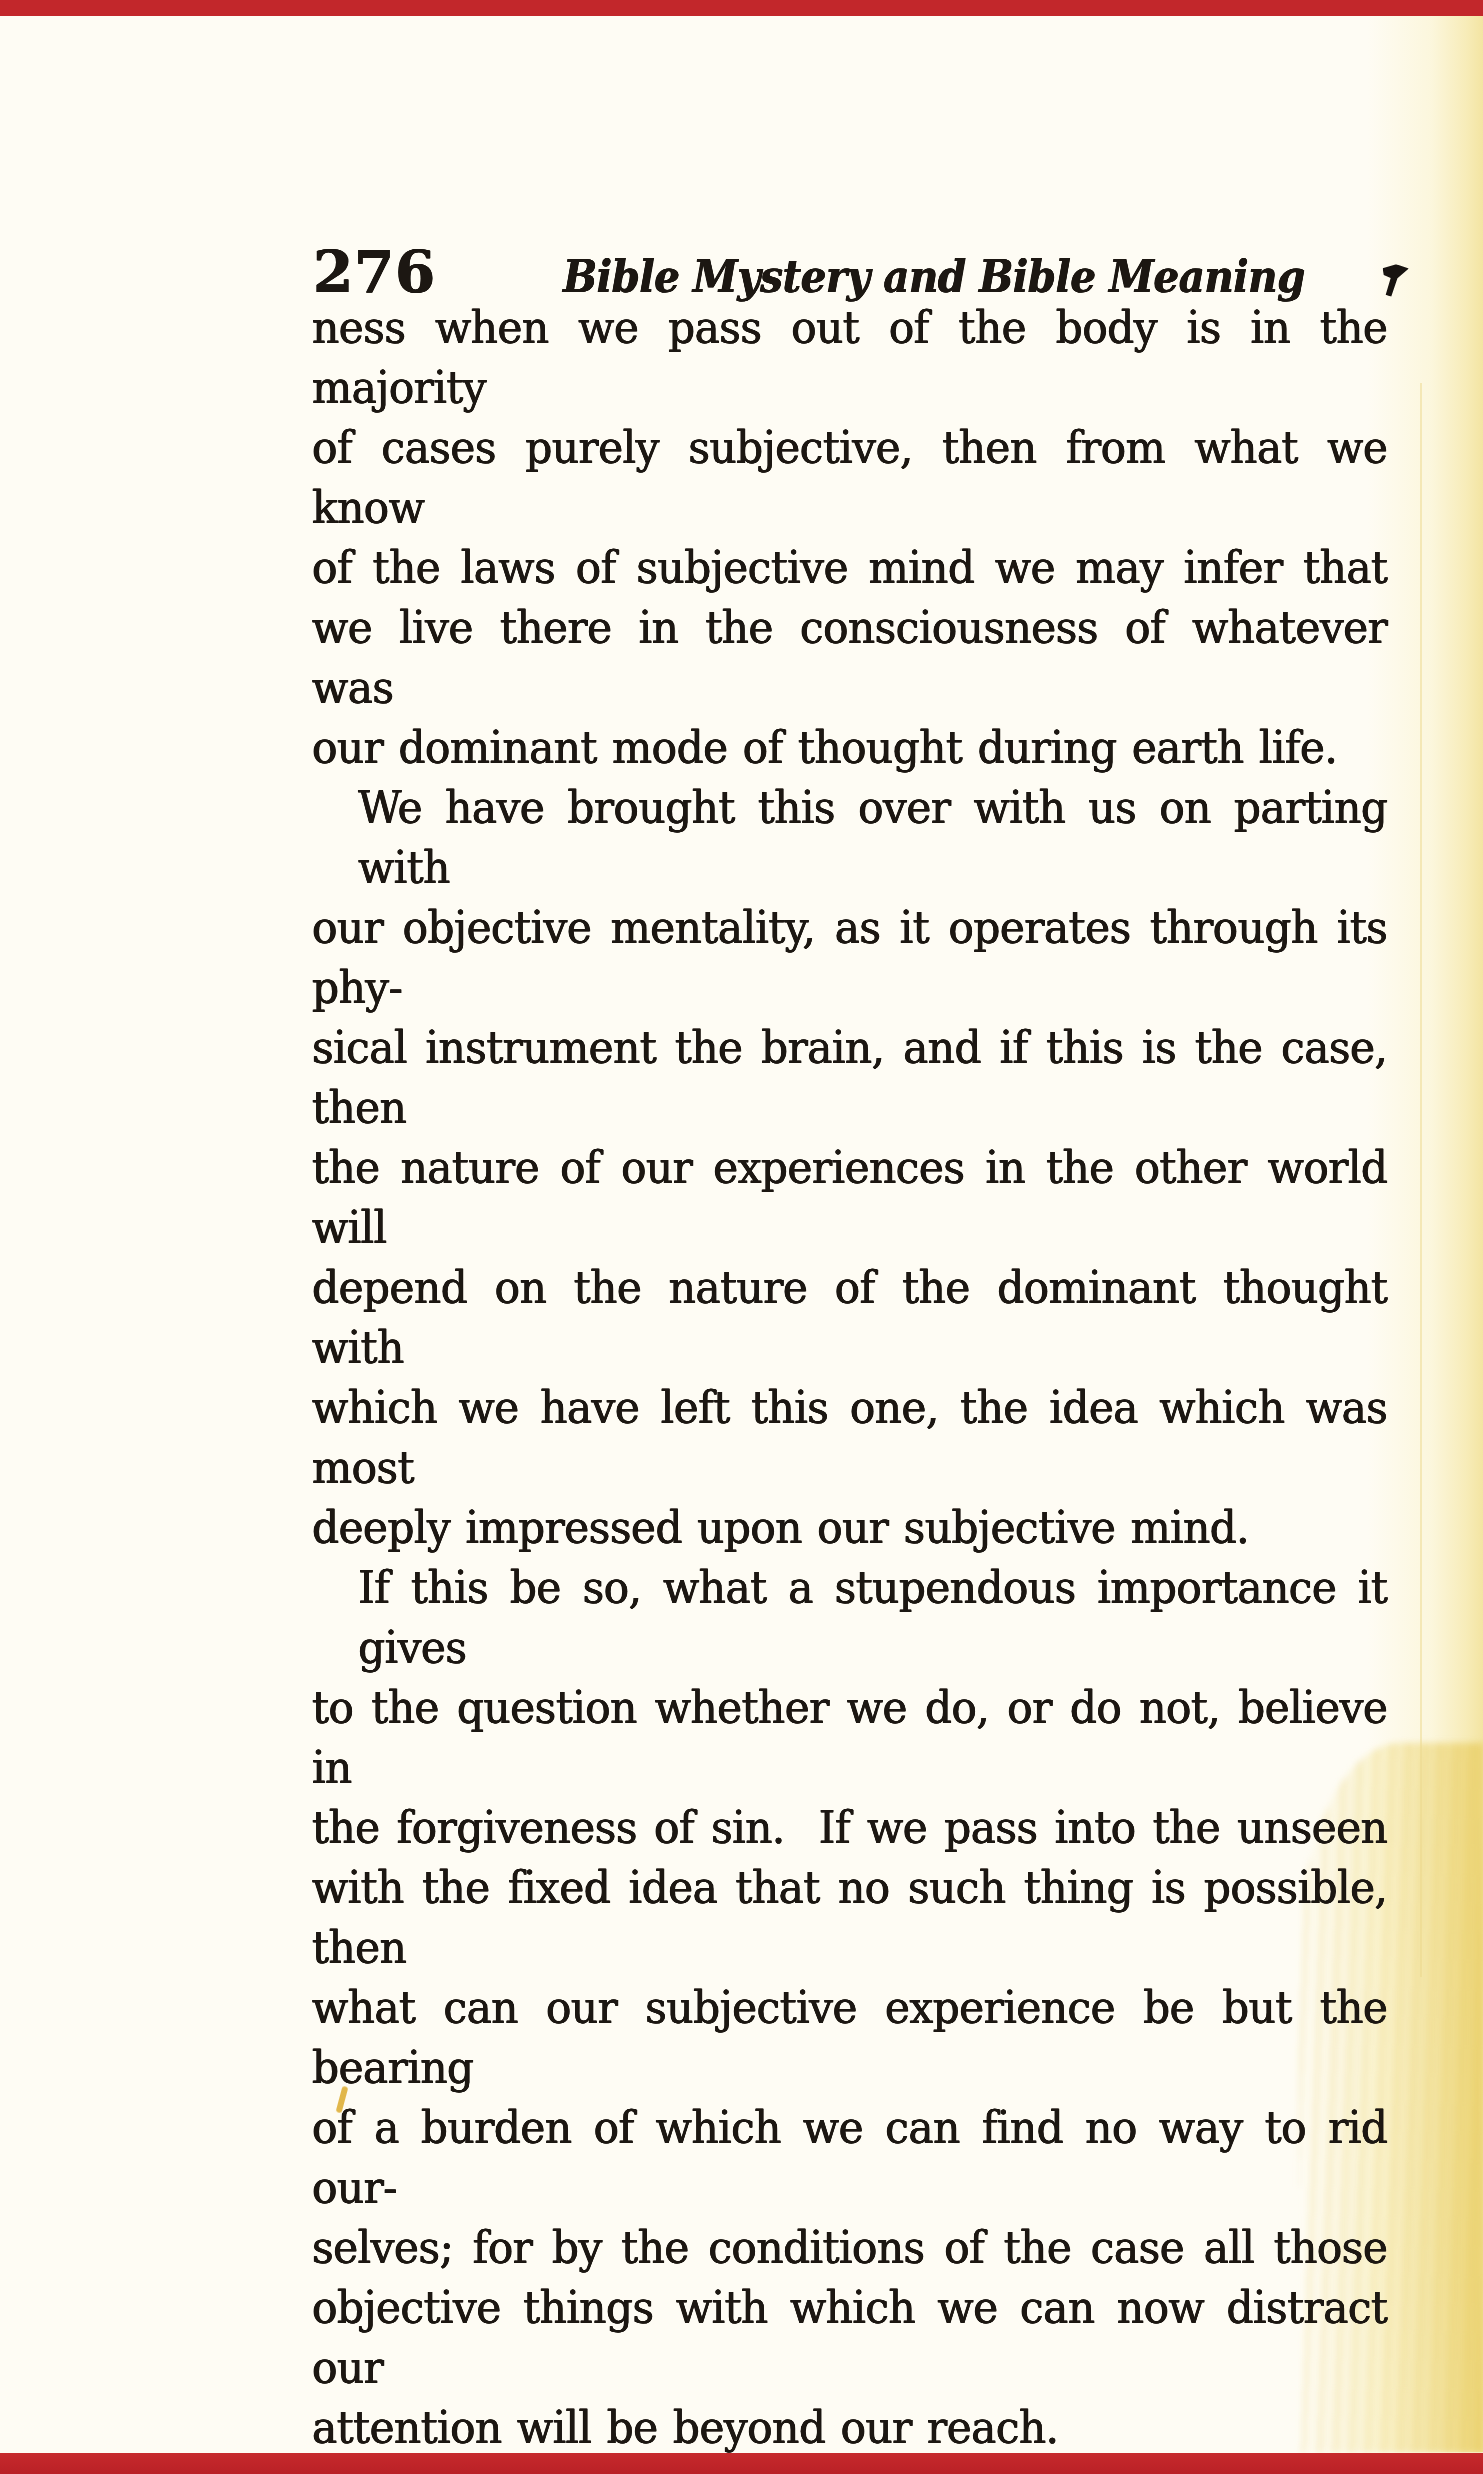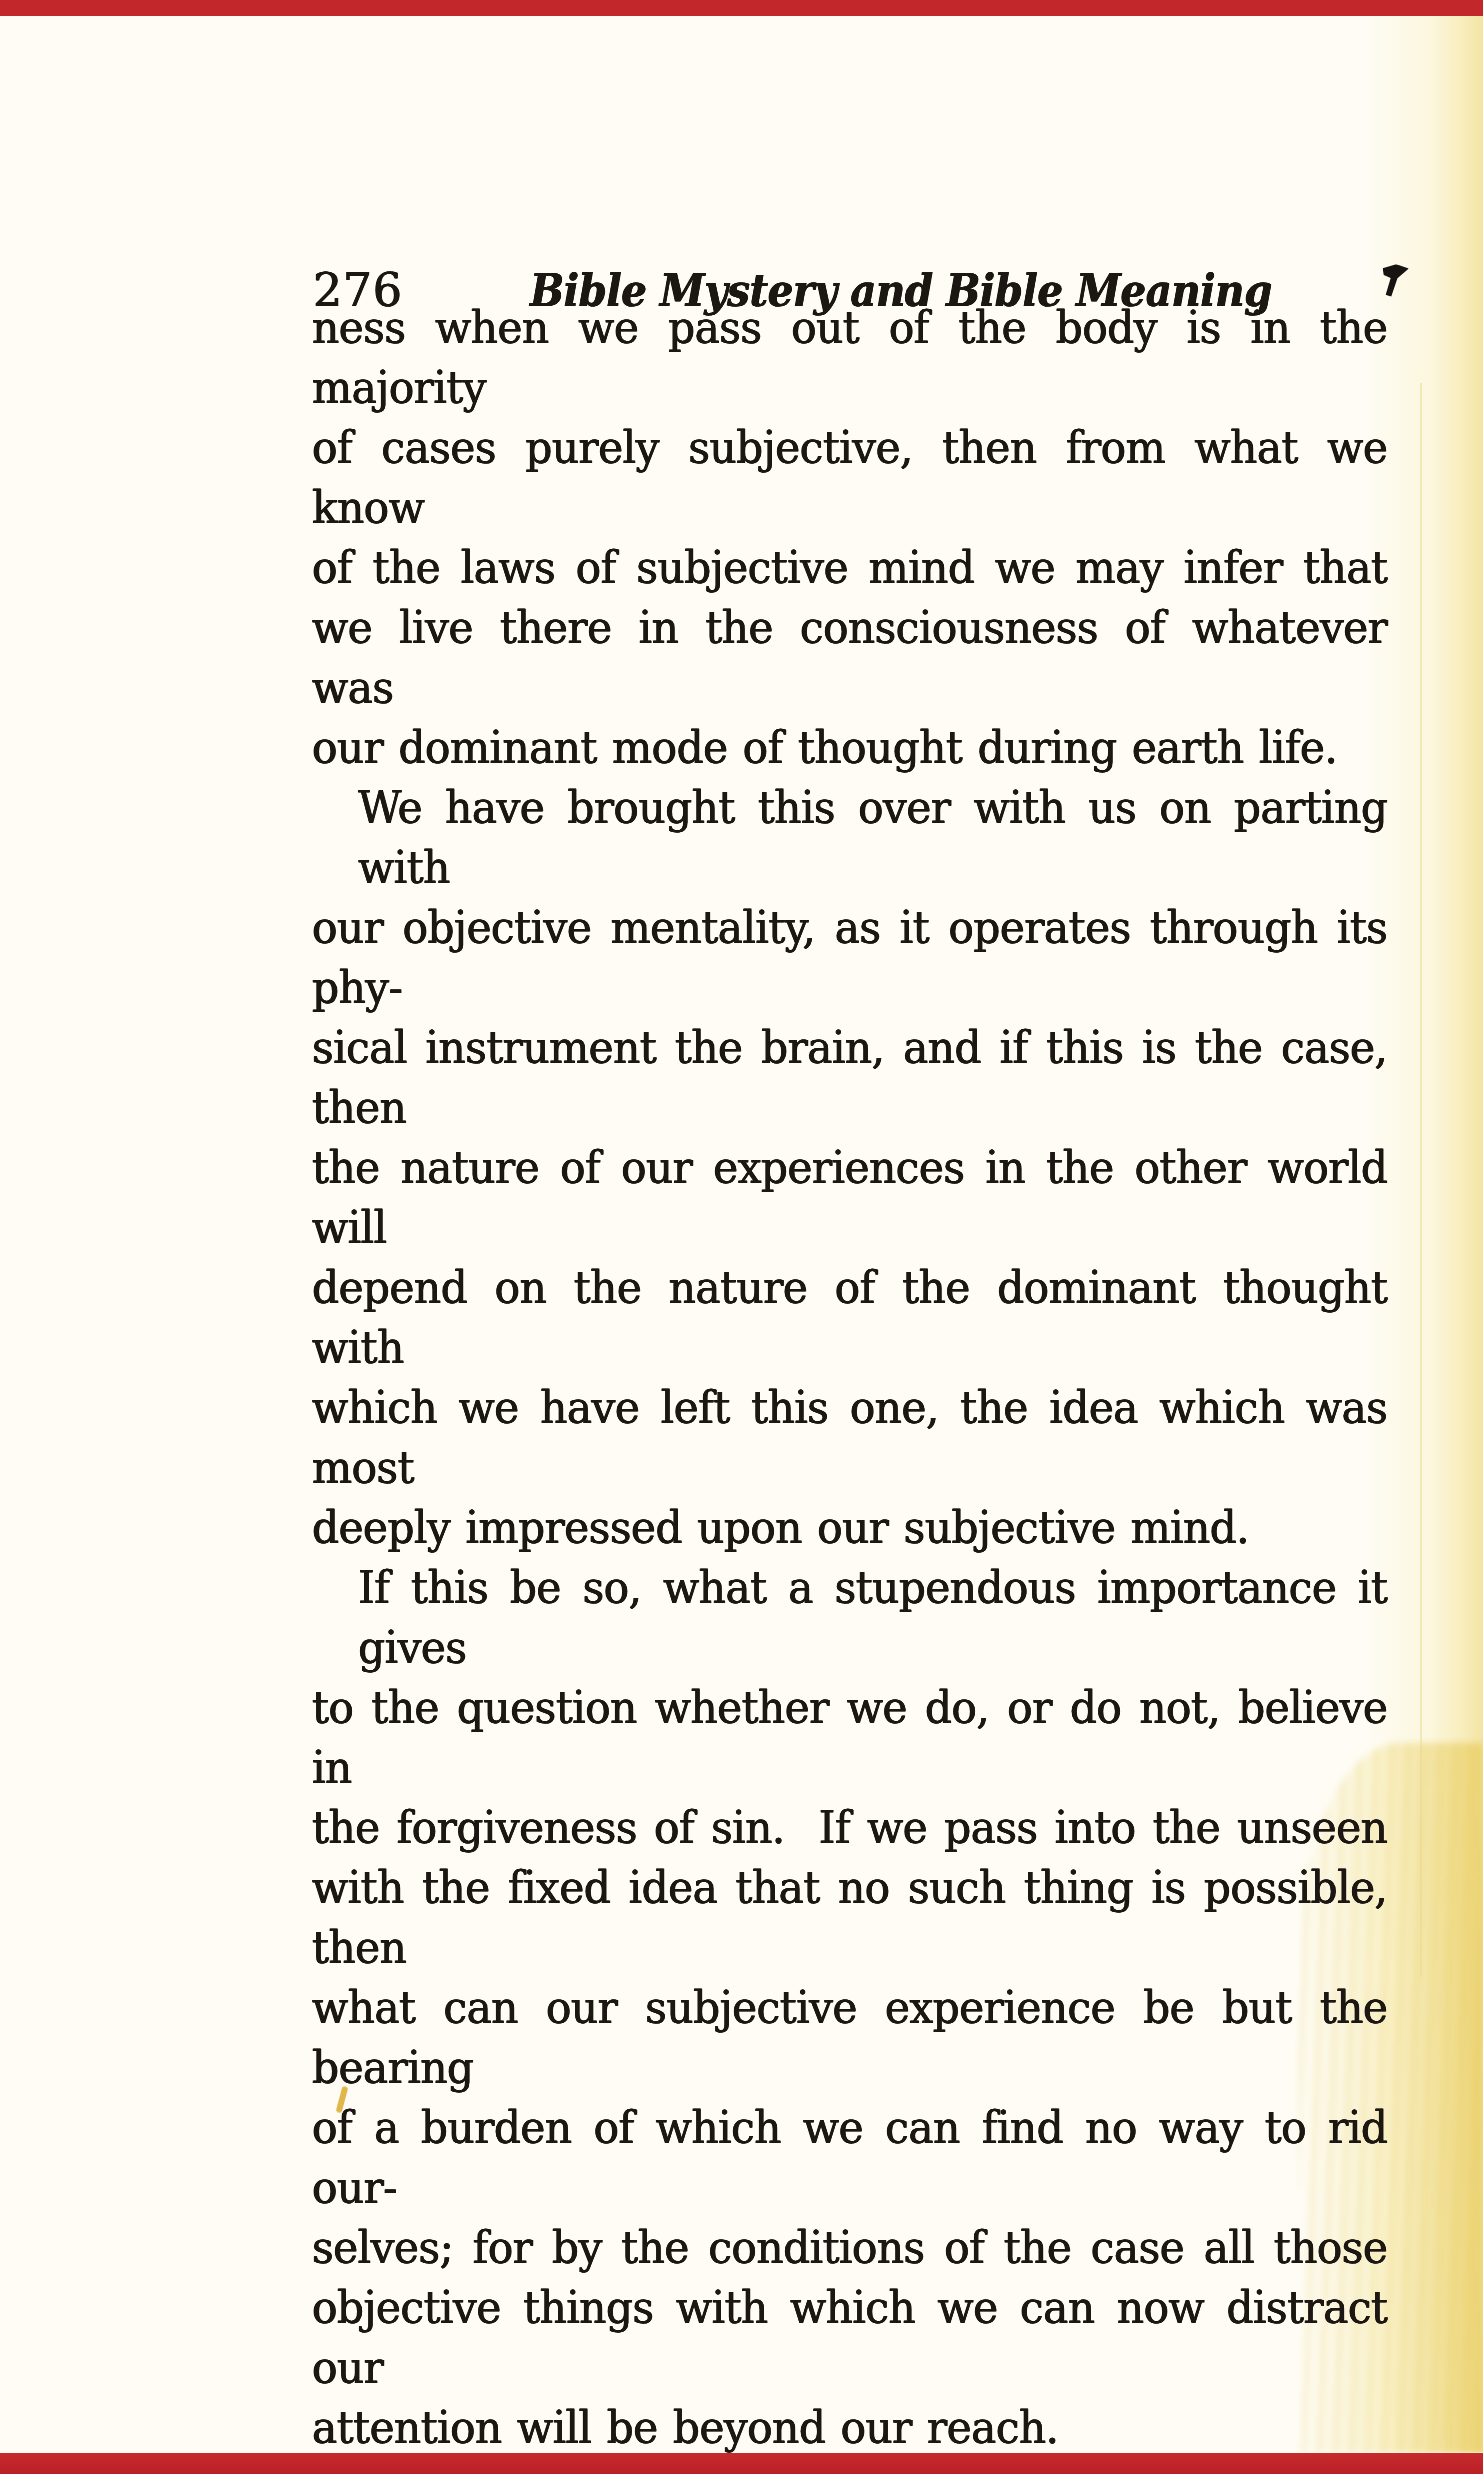--- a/index.html
+++ b/index.html
@@ -33,21 +33,21 @@
     position: absolute; left: 1420px; top: 383px; width: 1.9px; height: 1594px;
     background: rgba(236,216,140,0.5); filter: blur(0.6px);
   }
 
   
   .header {
     position: absolute; left: 313px; top: 238px;
     display: flex; align-items: baseline; white-space: nowrap;
   }
   .header span { text-shadow: 0.4px 0 currentColor, -0.4px 0 currentColor, 0 0.3px currentColor; }
-  .pageno { font-size: 46px; font-weight: 400; letter-spacing: 0.6px; margin-top: 25px; }
+  .pageno { font-size: 58px; font-weight: 700; letter-spacing: 0.6px; }
   .running-title {
     margin-left: 127px; font-size: 45px; font-weight: 700; font-style: italic;
     letter-spacing: -0.6px; transform: scaleX(0.9); transform-origin: 0 100%;
     display: inline-block;
   }
 
   
   .text-block { position: absolute; left: 312px; top: 298px; width: 1076px; }
   .line {
     width: 1144px; transform: scaleX(0.94); transform-origin: 0 0;

